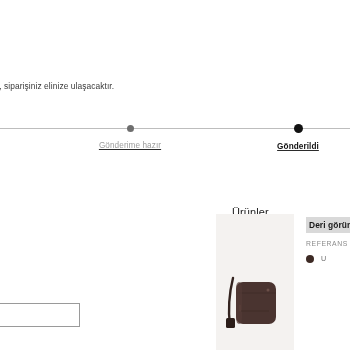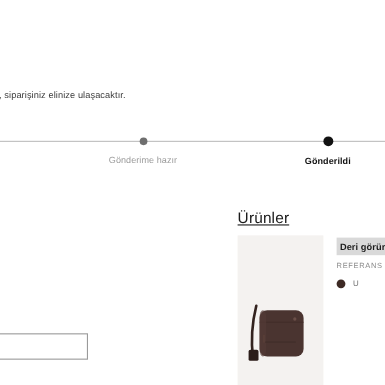--- a/index.html
+++ b/index.html
@@ -44,20 +44,21 @@
     width: 470px;
     height: 1px;
     background: #bdbdbd;
   }
   .tracker-step {
     position: absolute;
     top: 0;
     width: 140px;
     margin-left: -70px;
     text-align: center;
+    text-decoration: underline;
   }
   .tracker-step .dot {
     display: block;
     margin: 0 auto;
     border-radius: 50%;
   }
   .tracker-step.done .dot {
     width: 7px;
     height: 7px;
     margin-top: 5px;
@@ -115,26 +116,25 @@
     padding: 0 0 0 10px;
     line-height: 22px;
     cursor: pointer;
   }
 
   
   .products-heading {
     position: absolute;
     left: 216px;
     top: 190px;
-    font-size: 14px;
+    font-size: 11px;
     font-weight: 400;
     color: #1a1a1a;
     letter-spacing: 0.01em;
-    margin: 0;
-    text-decoration: underline;
+    margin: 16px;
   }
 
   .product-card {
     position: absolute;
     left: 216px;
     top: 214px;
     width: 200px;
     display: flex;
     gap: 12px;
   }

